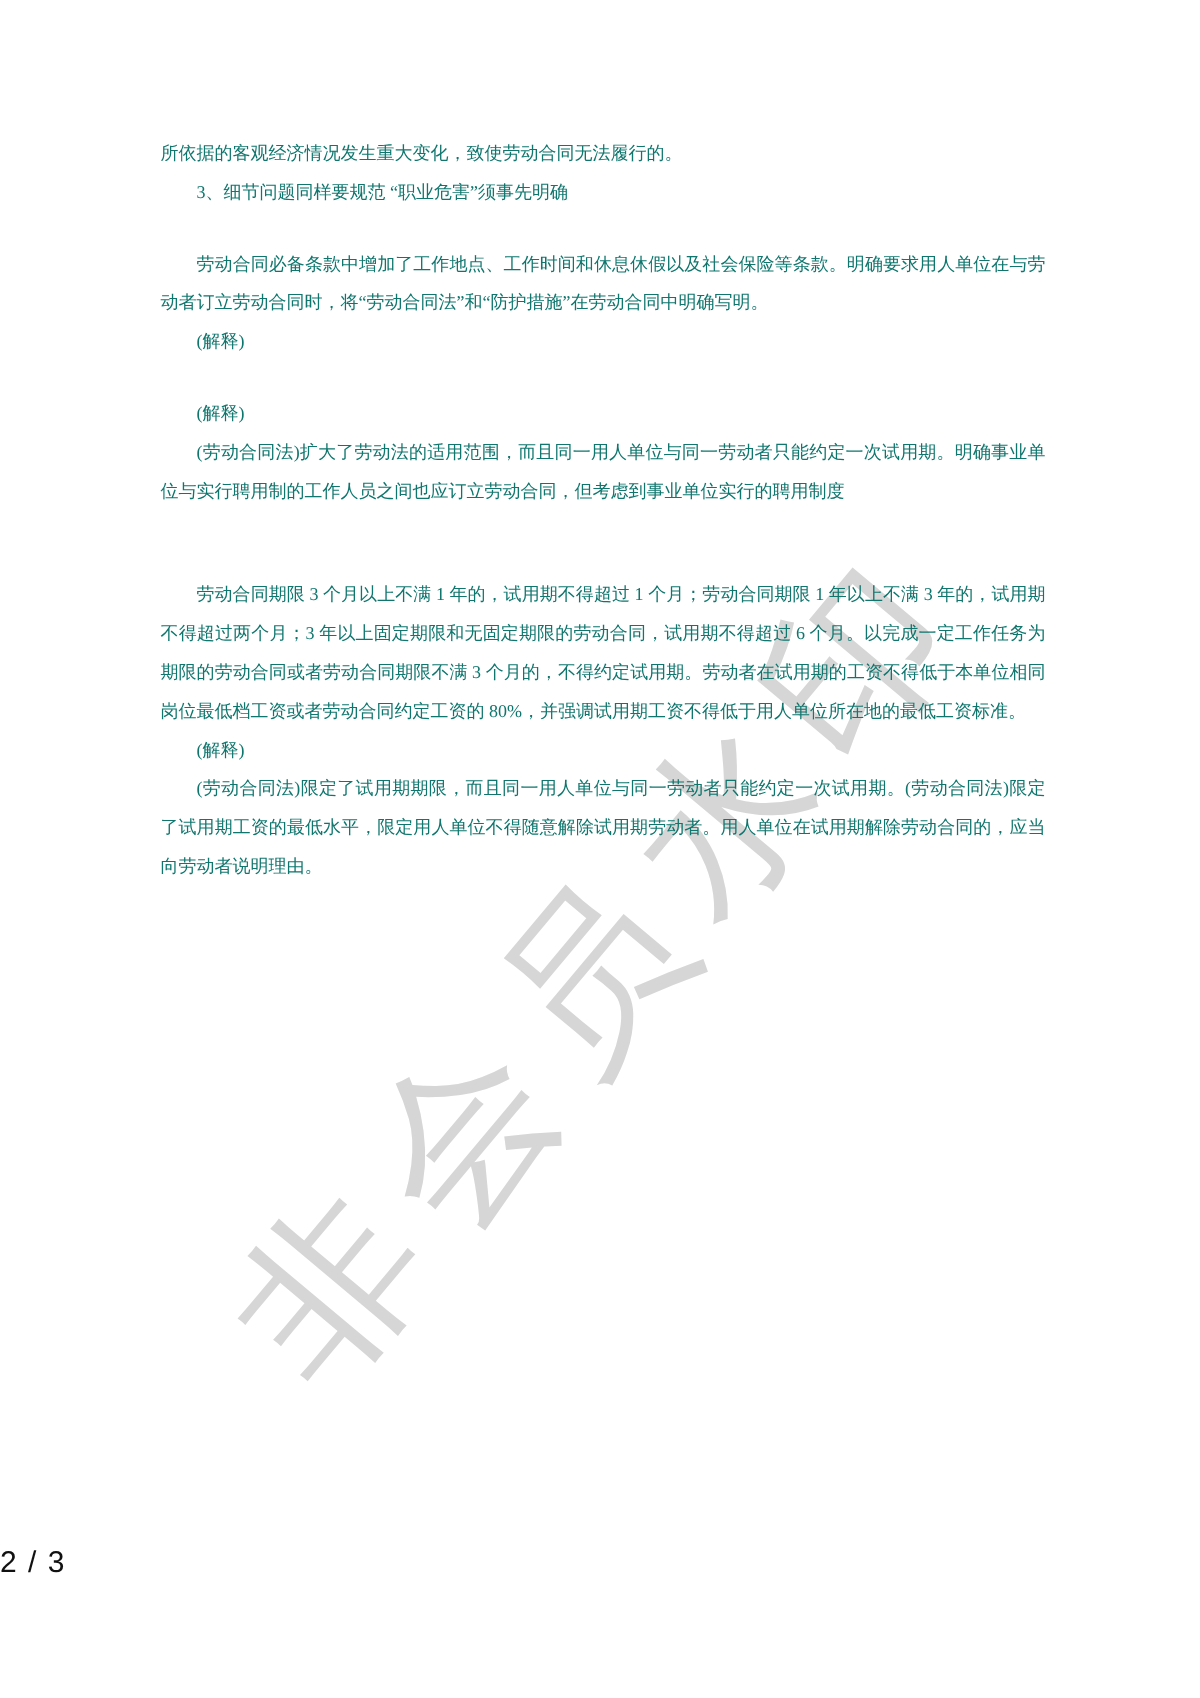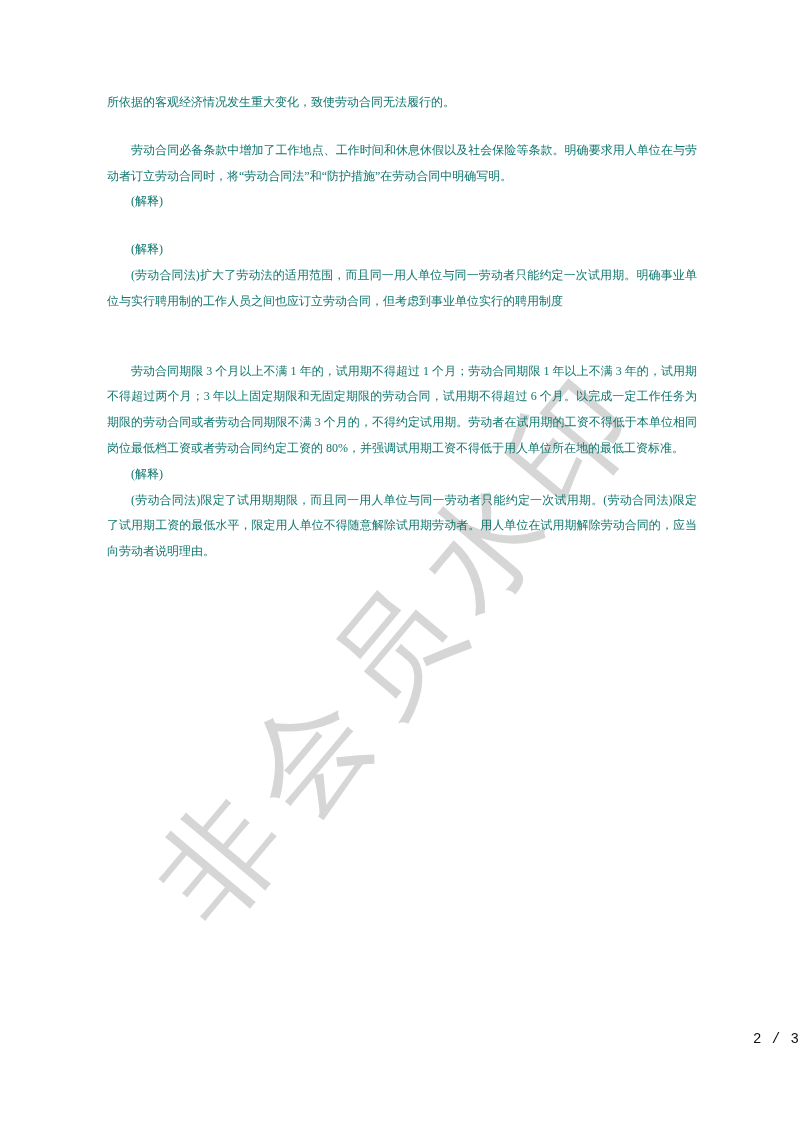--- a/index.html
+++ b/index.html
@@ -47,36 +47,37 @@
     text-indent: 2em;
   }
   .content p.blank {
     height: 22px;
   }
   .footer {
     position: absolute;
     left: 0;
     right: 0;
     top: 1031px;
-    text-align: right;
+    text-align: left;
     z-index: 1;
-    font-family: Liberation Mono, monospace;
-    font-size: 14px;
+    font-family: Liberation Sans, sans-serif;
+    font-size: 20px;
     color: #111111;
     letter-spacing: 1px;
   }
 </style>
 </head>
 <body>
 
 <div class="page">
   <div class="watermark">非会员水印</div>
 
   <div class="content">
       <p class="plain">所依据的客观经济情况发生重大变化，致使劳动合同无法履行的。</p>
+      <p class="indent">3、细节问题同样要规范 “职业危害”须事先明确</p>
       <p class="blank"></p>
       <p class="indent">劳动合同必备条款中增加了工作地点、工作时间和休息休假以及社会保险等条款。明确要求用人单位在与劳动者订立劳动合同时，将“劳动合同法”和“防护措施”在劳动合同中明确写明。</p>
       <p class="indent">(解释)</p>
       <p class="blank"></p>
       <p class="indent">(解释)</p>
       <p class="indent">(劳动合同法)扩大了劳动法的适用范围，而且同一用人单位与同一劳动者只能约定一次试用期。明确事业单位与实行聘用制的工作人员之间也应订立劳动合同，但考虑到事业单位实行的聘用制度</p>
       <p class="blank"></p>
       <p class="blank"></p>
       <p class="indent">劳动合同期限 3 个月以上不满 1 年的，试用期不得超过 1 个月；劳动合同期限 1 年以上不满 3 年的，试用期不得超过两个月；3 年以上固定期限和无固定期限的劳动合同，试用期不得超过 6 个月。以完成一定工作任务为期限的劳动合同或者劳动合同期限不满 3 个月的，不得约定试用期。劳动者在试用期的工资不得低于本单位相同岗位最低档工资或者劳动合同约定工资的 80%，并强调试用期工资不得低于用人单位所在地的最低工资标准。</p>
       <p class="indent">(解释)</p>

